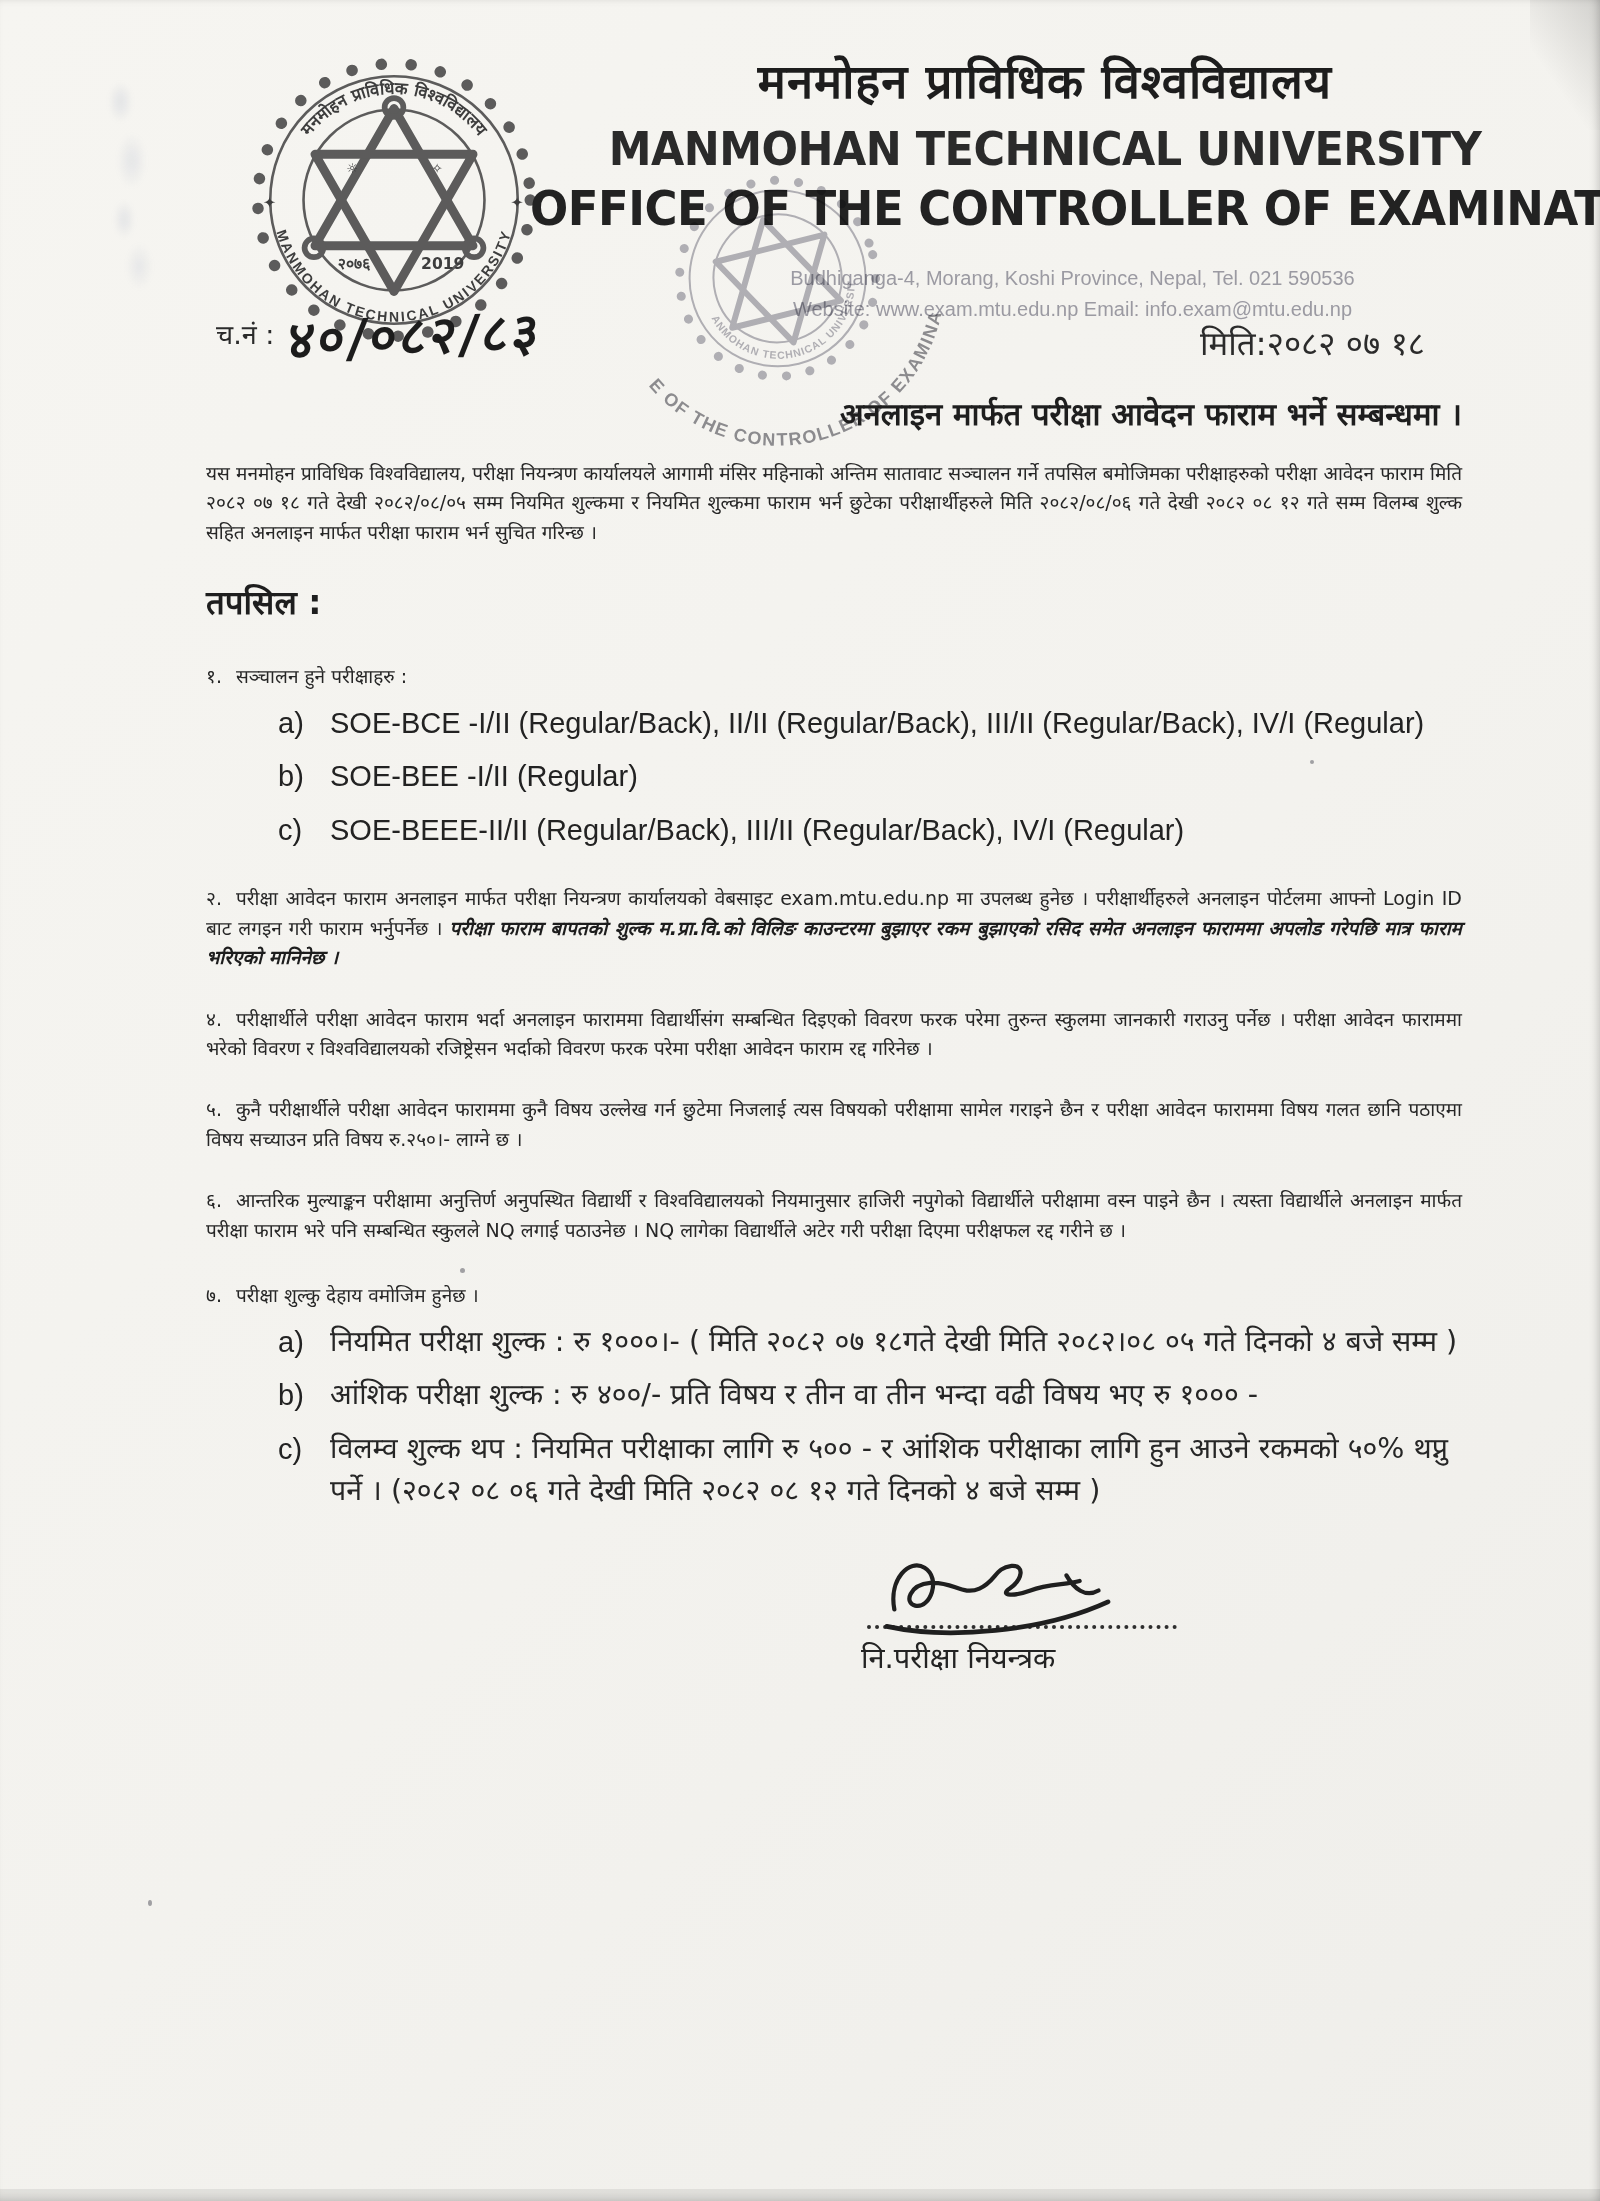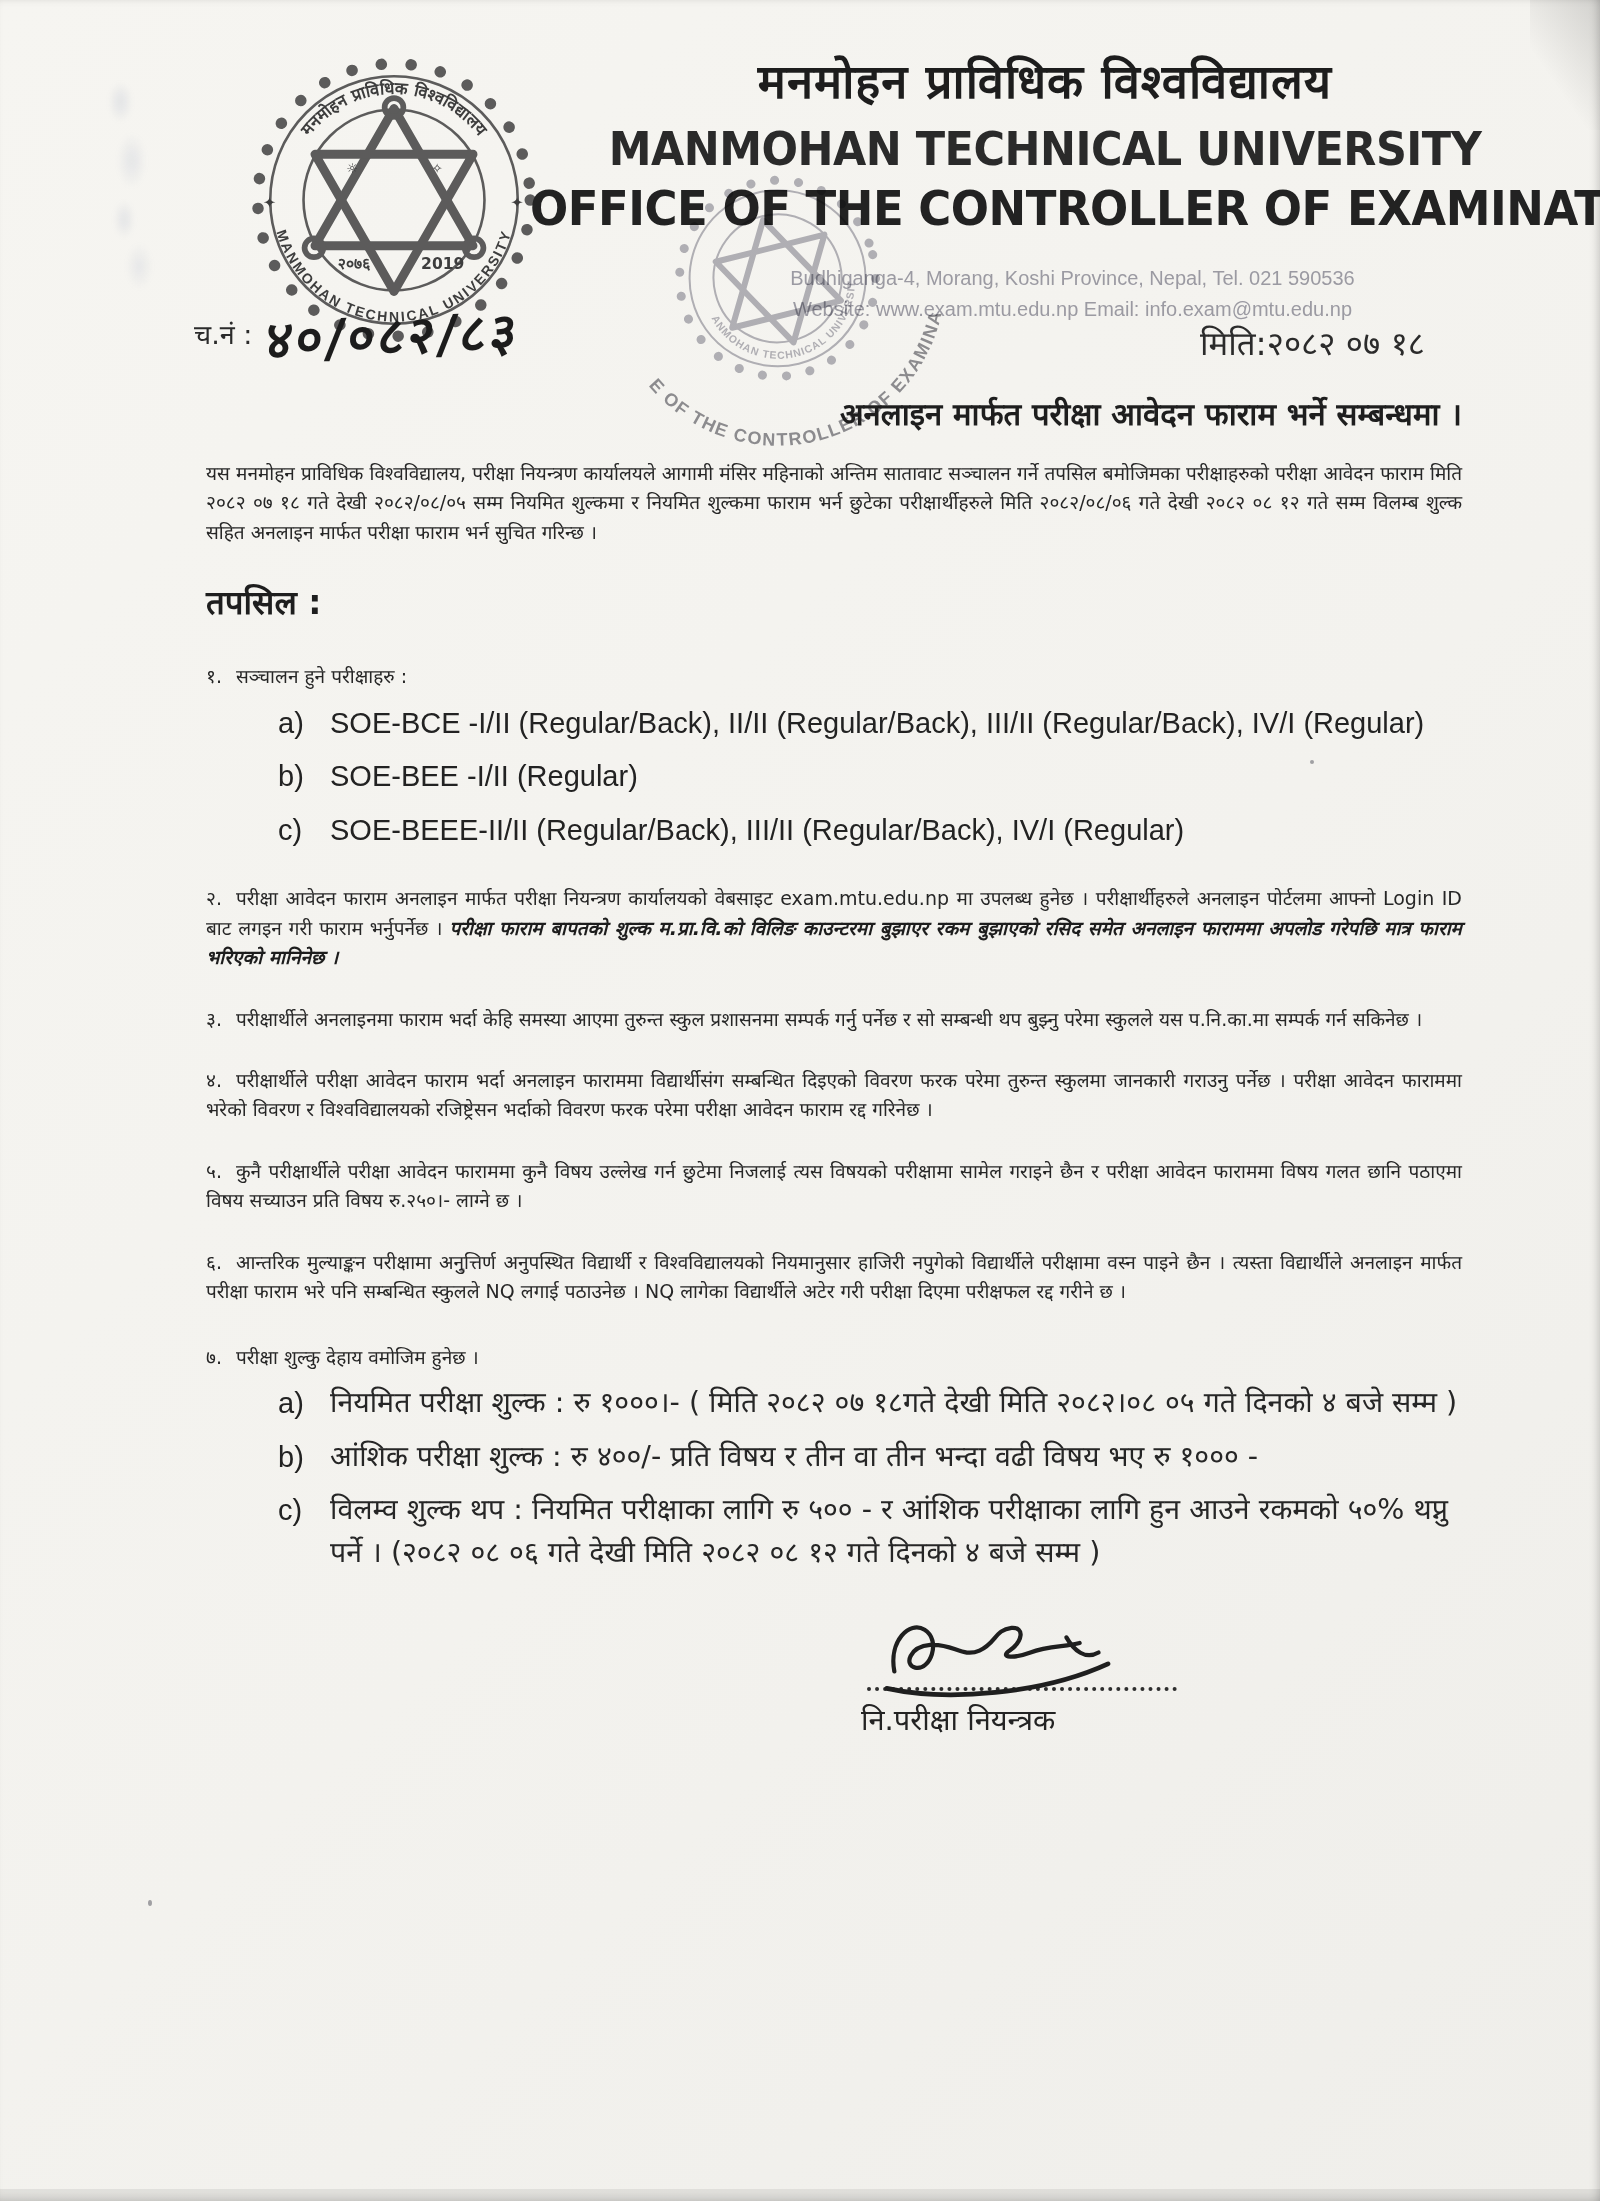--- a/index.html
+++ b/index.html
@@ -27,21 +27,21 @@
   .logo{position:absolute;left:238px;top:44px;}
   .header-text{position:absolute;left:530px;top:48px;width:1030px;text-align:center;}
   .np-title{font-size:47px;font-weight:700;color:#1d1d1d;letter-spacing:1px;}
   .en-title{font-size:43px;font-weight:700;color:#2a2a2a;letter-spacing:-.5px;margin-top:12px;transform:scaleY(1.06);}
   .office-title{font-size:45px;font-weight:700;color:#222;letter-spacing:-.5px;margin-top:8px;transform:scaleY(1.06);white-space:nowrap;}
   .addr{font-family:"Liberation Sans",sans-serif;font-size:20px;color:#9b9aa2;margin-top:32px;padding-left:55px;}
   .web{font-family:"Liberation Sans",sans-serif;font-size:20px;color:#9b9aa2;margin-top:8px;padding-left:55px;}
 
   .stamp{position:absolute;left:565px;top:148px;mix-blend-mode:multiply;opacity:.62;}
 
-  .ref-row{position:absolute;left:194px;right:175px;top:298px;display:flex;justify-content:space-between;align-items:flex-start;}
+  .ref-row{position:absolute;left:216px;right:175px;top:298px;display:flex;justify-content:space-between;align-items:flex-start;}
   .refno{display:flex;align-items:center;gap:14px;}
   .ref-label{font-size:27px;color:#2b2b2b;}
   .ref-value{font-size:52px;font-weight:600;color:#1c1c1c;transform:rotate(-2deg) skewX(-7deg);letter-spacing:3px;}
   .date{font-size:33px;color:#2b2b2b;margin-top:22px;}
 
   
   .body{position:absolute;left:206px;right:138px;top:392px;}
   .subject{text-align:right;font-size:31px;font-weight:700;color:#1e1e1e;}
   p.para{margin:0;margin-top:25px;font-size:19px;line-height:1.55;text-align:justify;color:#262626;}
   .tapasil{margin-top:32px;font-size:33px;font-weight:700;color:#1e1e1e;}
@@ -156,21 +156,20 @@
           <span class="stext">SOE-BEE -I/II (Regular)</span>
         </div>
       <div class="subitem latin">
           <span class="slabel">c)</span>
           <span class="stext">SOE-BEEE-II/II (Regular/Back), III/II (Regular/Back), IV/I (Regular)</span>
         </div>
     </div>
 
     <p class="para" style="margin-top:32px;"><span class="num">२.</span><span>परीक्षा आवेदन फाराम अनलाइन मार्फत परीक्षा नियन्त्रण कार्यालयको वेबसाइट exam.mtu.edu.np मा उपलब्ध हुनेछ । परीक्षार्थीहरुले अनलाइन पोर्टलमा आफ्नो Login ID बाट लगइन गरी फाराम भर्नुपर्नेछ ।</span> <span class="bi">परीक्षा फाराम बापतको शुल्क म.प्रा.वि.को विलिङ काउन्टरमा बुझाएर रकम बुझाएको रसिद समेत अनलाइन फाराममा अपलोड गरेपछि मात्र फाराम भरिएको मानिनेछ ।</span></p>
 
-    <p class="para" style="margin-top:32px;"><span class="num">३.</span><span>परीक्षार्थीले अनलाइनमा फाराम भर्दा केहि समस्या आएमा तुरुन्त स्कुल प्रशासनमा सम्पर्क गर्नु पर्नेछ र सो सम्बन्धी थप बुझ्नु परेमा स्कुलले यस प.नि.का.मा सम्पर्क गर्न सकिनेछ ।</span></p>
 
     <p class="para" style="margin-top:32px;"><span class="num">४.</span><span>परीक्षार्थीले परीक्षा आवेदन फाराम भर्दा अनलाइन फाराममा विद्यार्थीसंग सम्बन्धित दिइएको विवरण फरक परेमा तुरुन्त स्कुलमा जानकारी गराउनु पर्नेछ । परीक्षा आवेदन फाराममा भरेको विवरण र विश्वविद्यालयको रजिष्ट्रेसन भर्दाको विवरण फरक परेमा परीक्षा आवेदन फाराम रद्द गरिनेछ ।</span></p>
 
     <p class="para" style="margin-top:32px;"><span class="num">५.</span><span>कुनै परीक्षार्थीले परीक्षा आवेदन फाराममा कुनै विषय उल्लेख गर्न छुटेमा निजलाई त्यस विषयको परीक्षामा सामेल गराइने छैन र परीक्षा आवेदन फाराममा विषय गलत छानि पठाएमा विषय सच्याउन प्रति विषय रु.२५०।- लाग्ने छ ।</span></p>
 
     <p class="para" style="margin-top:32px;"><span class="num">६.</span><span>आन्तरिक मुल्याङ्कन परीक्षामा अनुत्तिर्ण अनुपस्थित विद्यार्थी र विश्वविद्यालयको नियमानुसार हाजिरी नपुगेको विद्यार्थीले परीक्षामा वस्न पाइने छैन । त्यस्ता विद्यार्थीले अनलाइन मार्फत परीक्षा फाराम भरे पनि सम्बन्धित स्कुलले NQ लगाई पठाउनेछ । NQ लागेका विद्यार्थीले अटेर गरी परीक्षा दिएमा परीक्षफल रद्द गरीने छ ।</span></p>
 
     <p class="para" style="margin-top:36px;"><span class="num">७.</span><span>परीक्षा शुल्कु देहाय वमोजिम हुनेछ ।</span></p>
     <div class="subitems item7">
       <div class="subitem">

